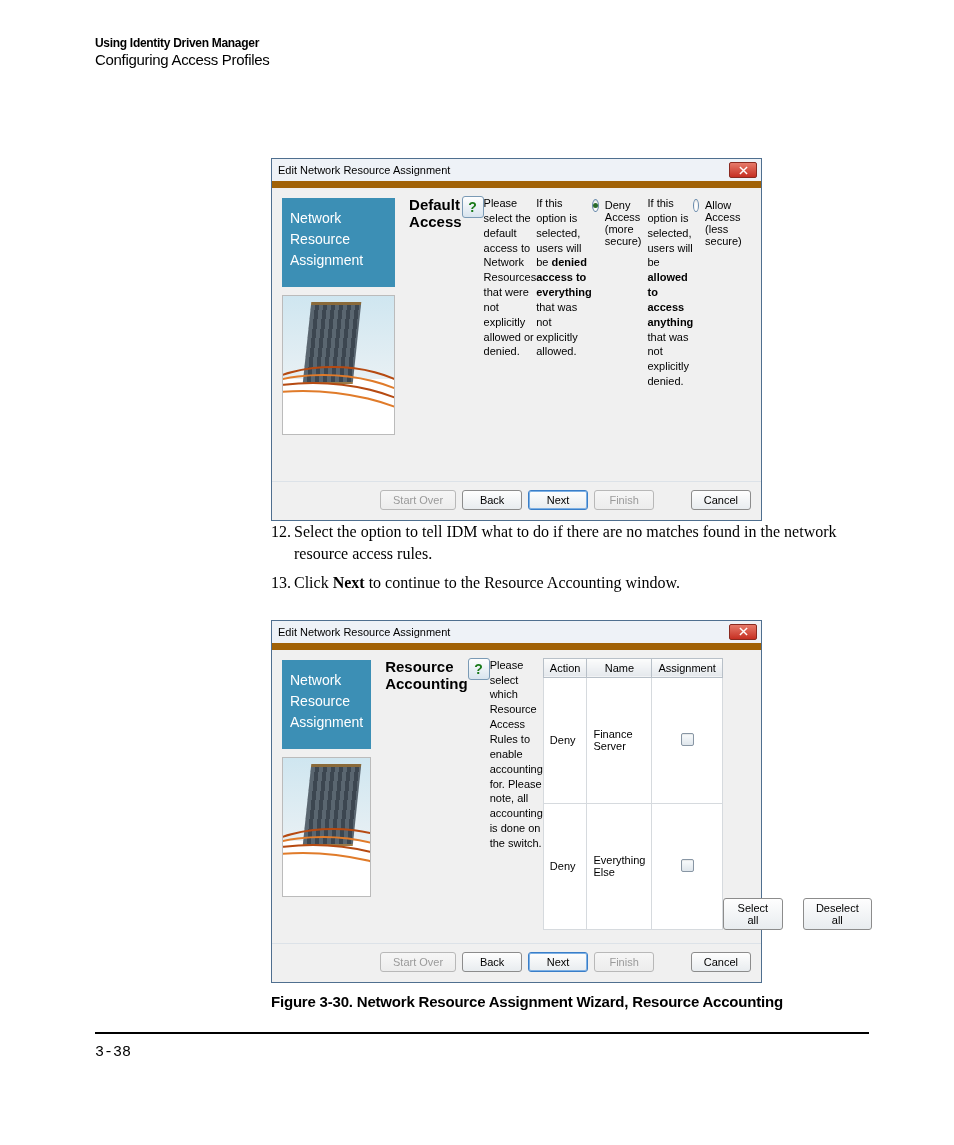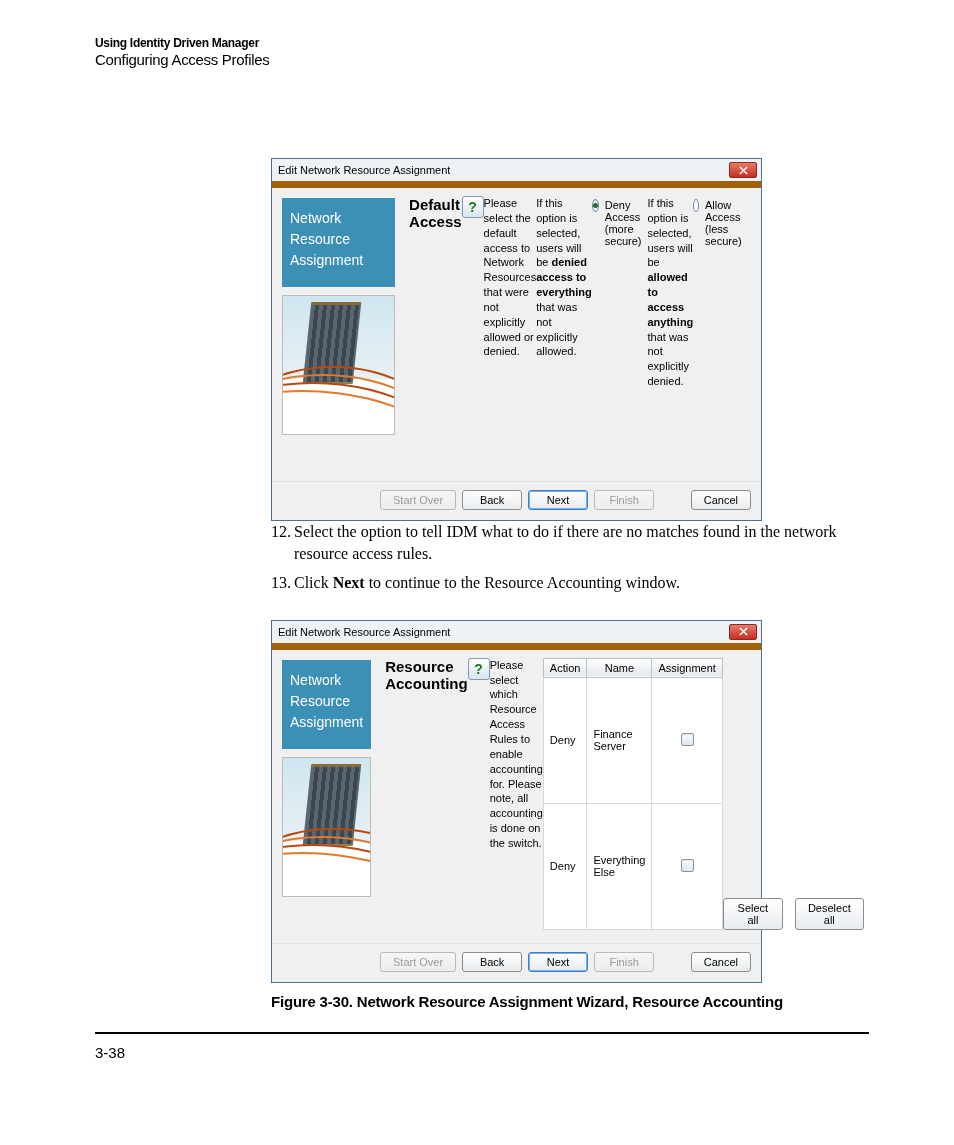--- a/index.html
+++ b/index.html
@@ -119,21 +119,21 @@
     border:1px solid #b8c0c8; padding:3px 6px; text-align:center; font-weight:normal;
   }
   .tbl td { border:1px solid #d6dade; padding:3px 6px; background:#fff; vertical-align:middle;}
   .chk {
     width:13px; height:13px; border:1px solid #8896a4; border-radius:2px;
     background:linear-gradient(#fafcfd,#dfe6ec); display:inline-block;
     box-shadow: inset 0 1px 1px rgba(0,0,0,0.08);
   }
   .tbl td.center { text-align:center; }
 
-  .sel-btns { margin-top:auto; display:flex; justify-content:flex-end; gap:12px; padding-top:10px;}
+  .sel-btns { margin-top:auto; display:flex; justify-content:flex-end; gap:20px; padding-top:10px;}
   .btn {
     border:1px solid #8c8c8c; border-radius:3px; padding:3px 12px; font-size:11px;
     background:linear-gradient(#fefefe,#e8ecef); min-width:60px; text-align:center;
     color:#000; font-family:Tahoma,Arial,sans-serif;
   }
   .btn.disabled { color:#9a9a9a; border-color:#b8b8b8; background:linear-gradient(#f6f6f6,#ececec);}
   .btn.highlight { border:1px solid #3a7ec8; box-shadow:0 0 0 1px #7db0e4 inset; }
 
   .win-footer {
     background:#f0f0f0;
@@ -150,21 +150,21 @@
     font-stretch: condensed;
     font-weight:bold; font-size:15px; margin:10px 0 8px 176px;
     letter-spacing:-0.2px;
   }
   .body-list { margin-left:176px; font-family:"Times New Roman",serif; font-size:16px; }
   .list-item { display:flex; margin-bottom:8px; line-height:1.35;}
   .list-num { width:23px; flex-shrink:0; text-align:right; padding-right:4px;}
   .list-text { flex:1; }
   .bold { font-weight:bold; }
   .hr { border-top:2px solid #000; margin:22px 0 10px 0; }
-  .page-num { font-family:Liberation Sans, sans-serif; font-size:15px; }
+  .page-num { font-family:Liberation Mono, monospace; font-size:15px; }
 </style>
 </head>
 <body>
 
 <div class="page">
 
   <div class="doc-header">
     <div class="title">Using Identity Driven Manager</div>
     <div class="sub">Configuring Access Profiles</div>
   </div>

